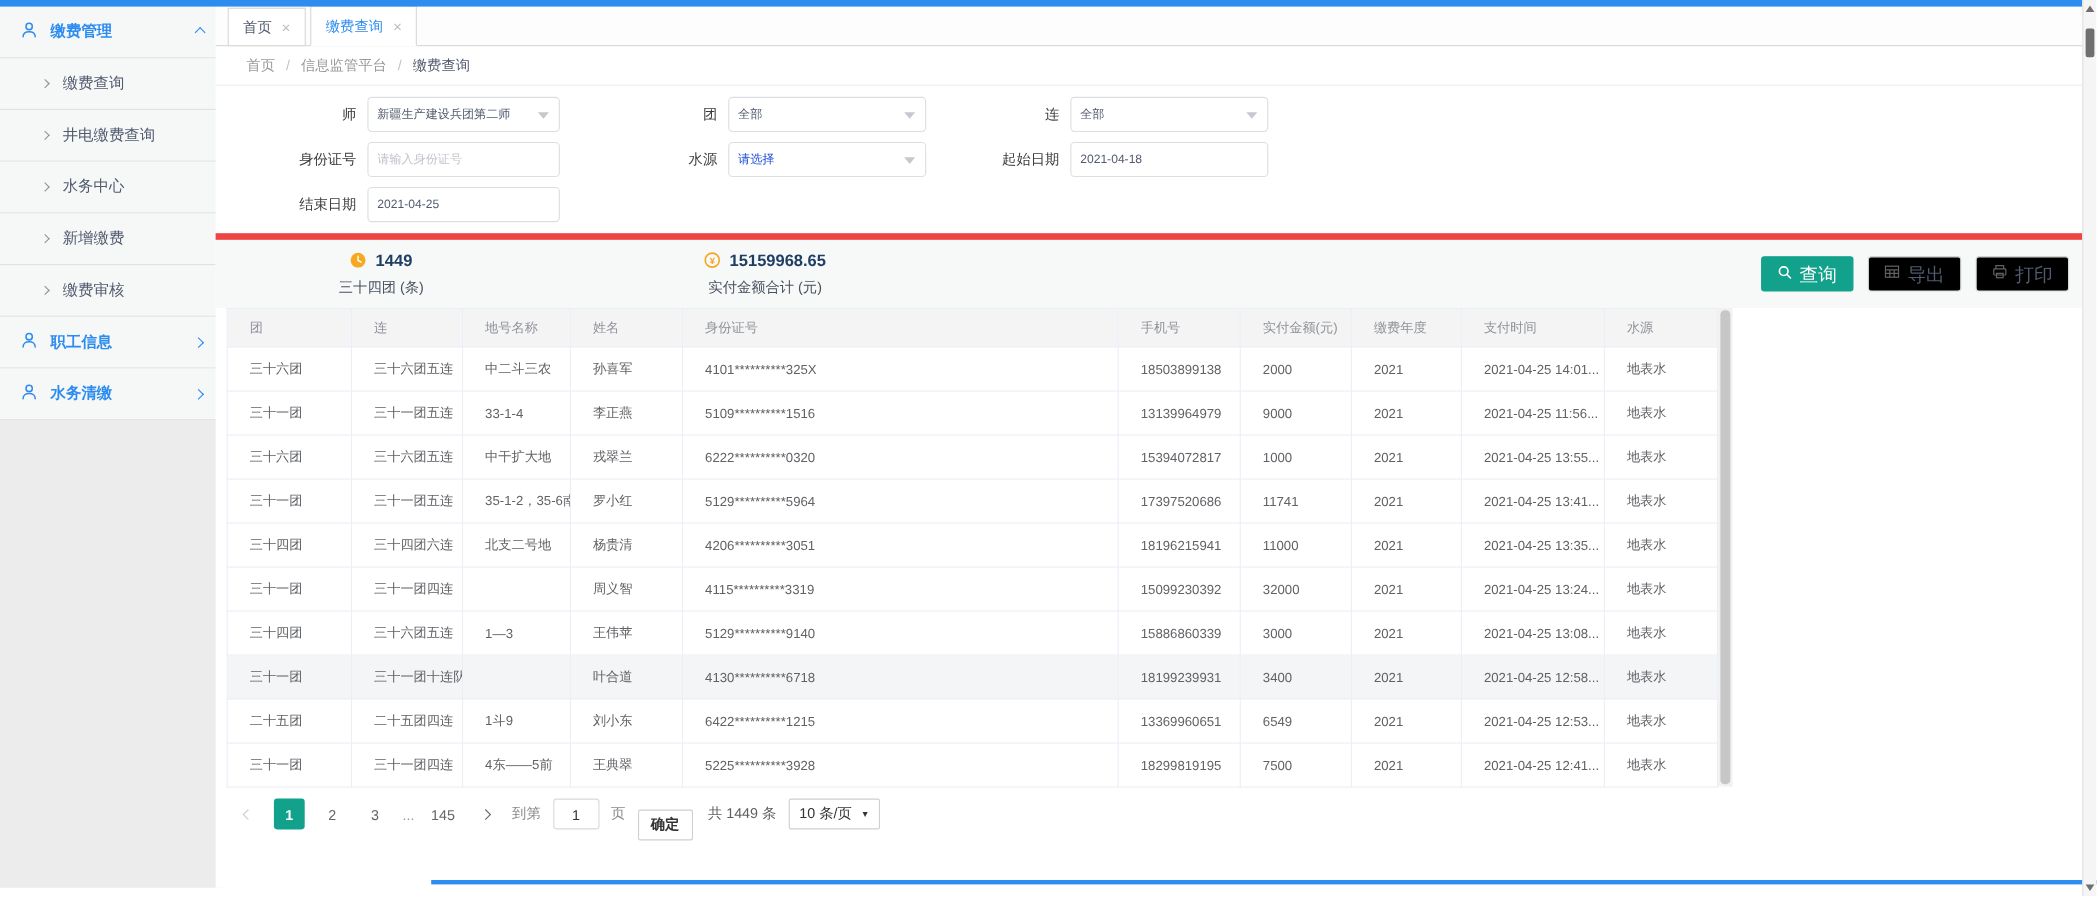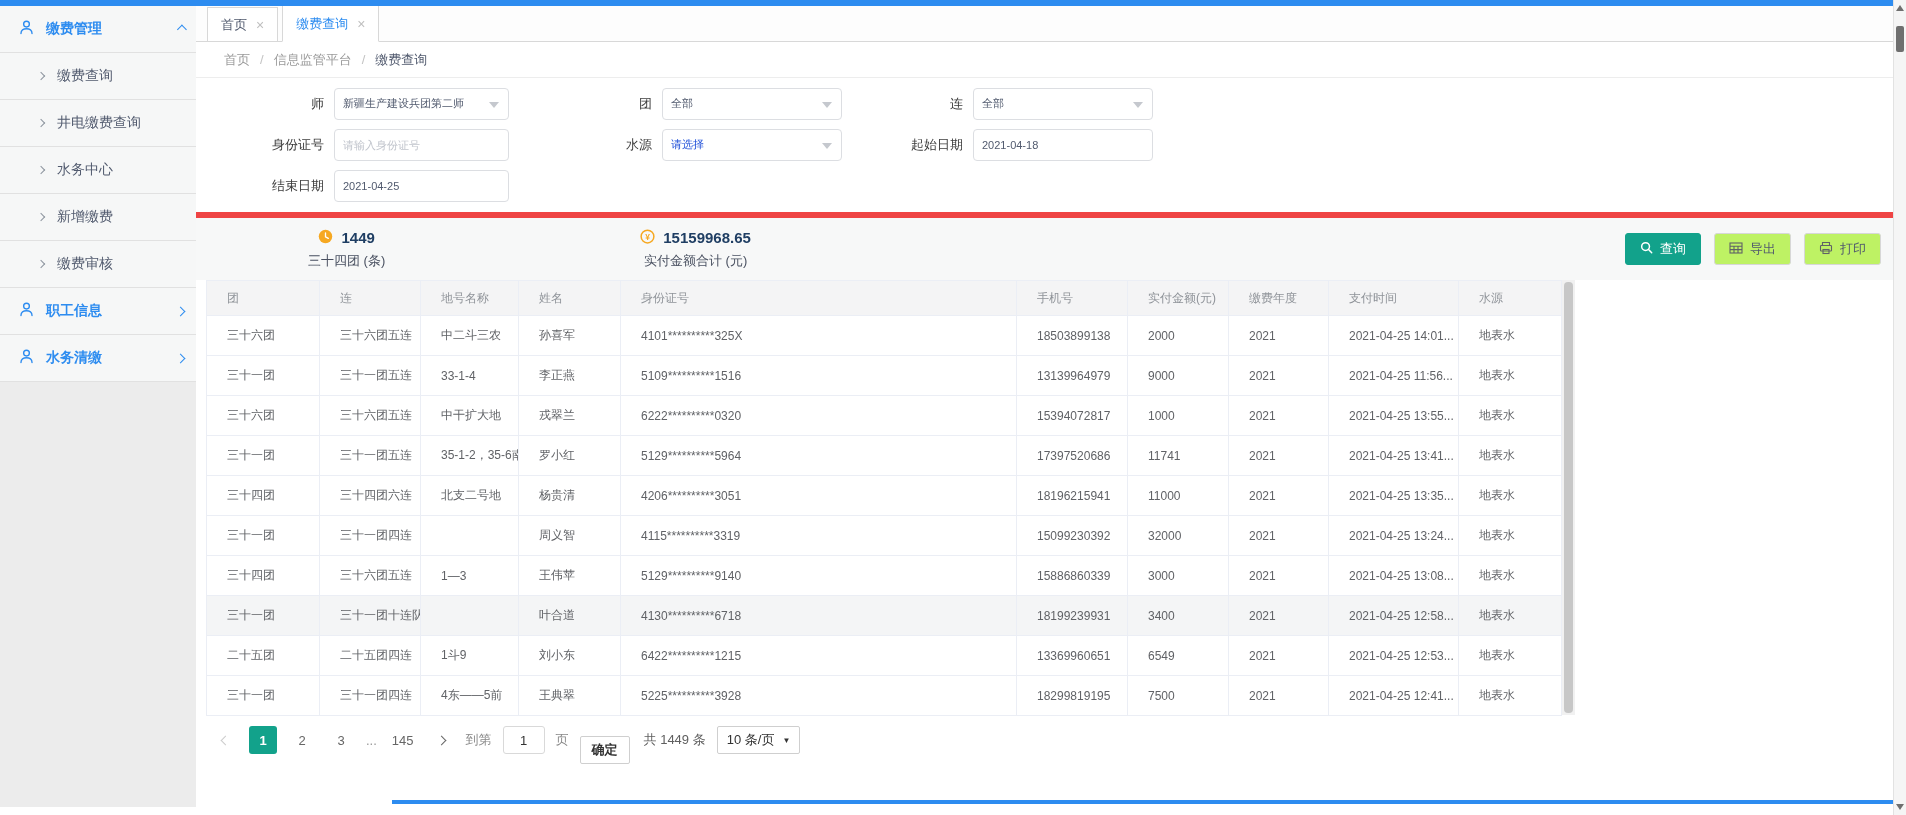--- a/index.html
+++ b/index.html
@@ -65,23 +65,23 @@
 
   
   .statsbar { height:68px; background:#f7f8f8; border-top:6px solid #ef4444; display:flex; align-items:center; }
   .stat { text-align:center; }
   .stat1 { margin-left:112px; }
   .stat2 { margin-left:255px; }
   .stat-top { display:flex; align-items:center; justify-content:center; gap:8px; }
   .stat-num { font-size:15px; font-weight:bold; color:#1f3e63; }
   .stat-label { margin-top:5px; font-size:13px; color:#495060; }
   .actions { margin-left:auto; margin-right:12px; display:flex; gap:13px; }
-  .btn { height:32px; padding:0 14px; border-radius:3px; font-size:13px; display:flex; align-items:center; gap:7px; cursor:pointer; }
+  .btn { height:32px; padding:0 14px; border-radius:3px; font-size:17px; display:flex; align-items:center; gap:7px; cursor:pointer; }
   .btn-primary { background:#12a28b; border:1px solid #12a28b; color:#fff; }
-  .btn-plain { background:#bef264; border:1px solid #d7d7d7; color:#515a6e; }
+  .btn-plain { background:#000000; border:1px solid #d7d7d7; color:#515a6e; }
 
   
   .table-wrap { position:relative; margin-left:10px; width:1370px; }
   table { border-collapse:collapse; table-layout:fixed; width:1355px; font-size:12px; }
   th { height:35px; background:#f4f4f5; color:#8f9399; font-weight:normal; text-align:left; padding:0 4px 0 20px;
        border:1px solid #ebeef5; white-space:nowrap; overflow:hidden; }
   td { height:40px; color:#606266; text-align:left; padding:0 4px 0 20px; border:1px solid #ebeef5;
        white-space:nowrap; overflow:hidden; background:#fff; }
   tr.hl td { background:#f4f5f6; }
   .tscroll { position:absolute; left:1356px; top:0; width:13px; height:435px; background:#f1f1f1; }

